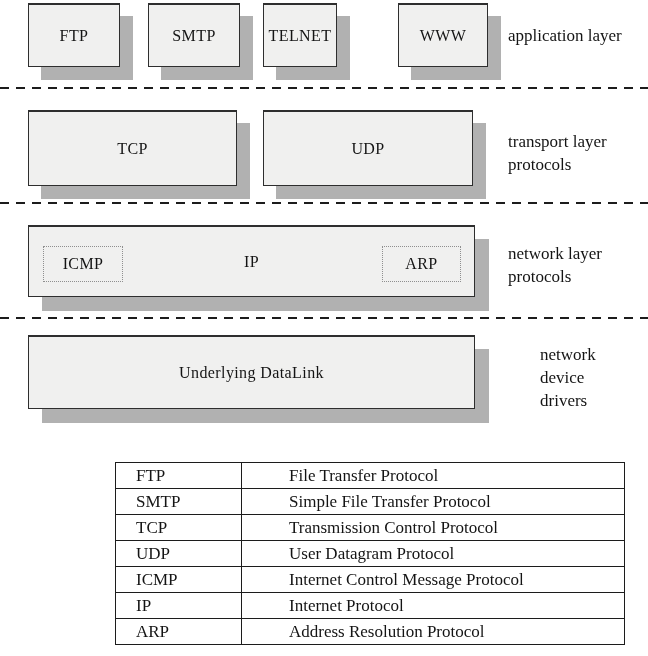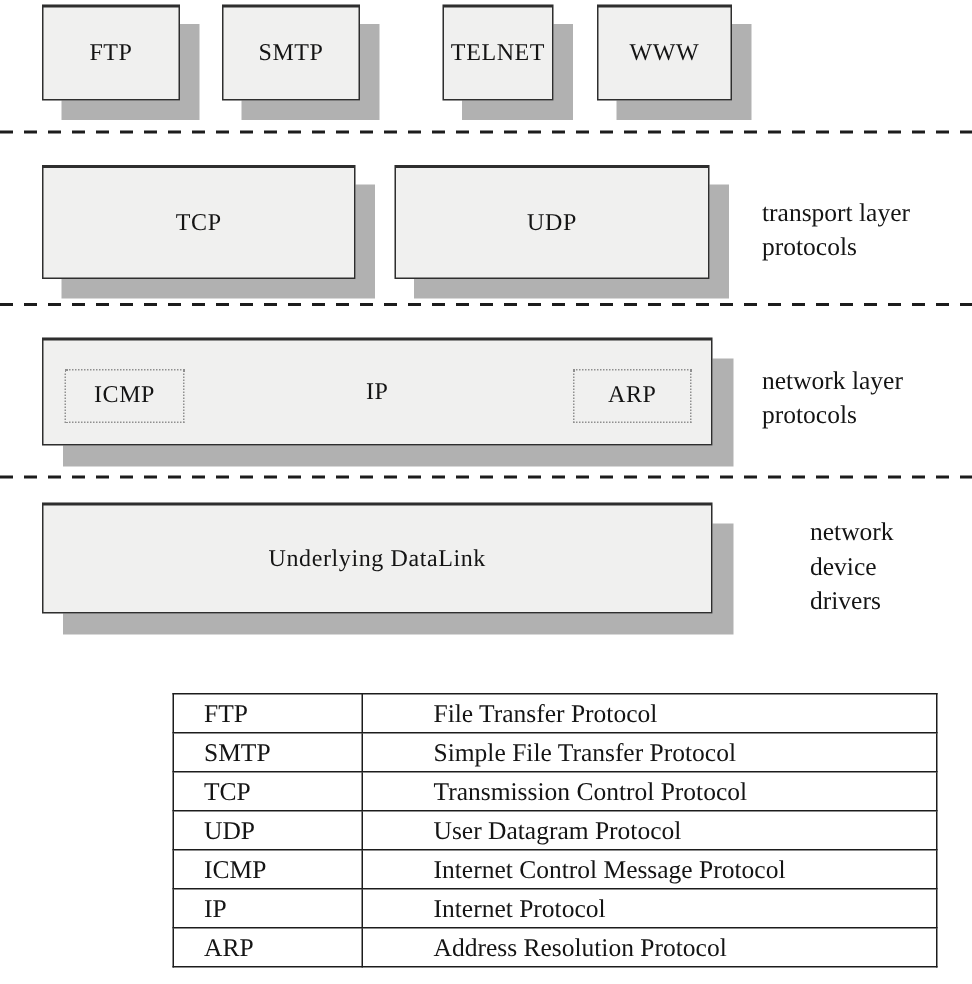--- a/index.html
+++ b/index.html
@@ -60,25 +60,28 @@
 <body>
 
 <div class="canvas">
 
   <div class="pbox" style="left:28px;top:3px;width:92px;height:64px;">
     <span class="plabel">FTP</span>
   </div>
   <div class="pbox" style="left:148px;top:3px;width:92px;height:64px;">
     <span class="plabel">SMTP</span>
   </div>
-  <div class="pbox" style="left:263px;top:3px;width:74px;height:64px;margin-left:32px;">
+  <div class="pbox" style="left:263px;top:3px;width:74px;height:64px;">
     <span class="plabel">TELNET</span>
   </div>
   <div class="pbox" style="left:398px;top:3px;width:90px;height:64px;">
     <span class="plabel">WWW</span>
+  </div>
+  <div class="side-label" style="top:24px;">
+    <div>application layer</div>
   </div>
 
   <div class="dash-sep" style="top:87px;"></div>
 
   <div class="pbox" style="left:28px;top:110px;width:209px;height:76px;">
     <span class="plabel">TCP</span>
   </div>
   <div class="pbox" style="left:263px;top:110px;width:210px;height:76px;">
     <span class="plabel">UDP</span>
   </div>

